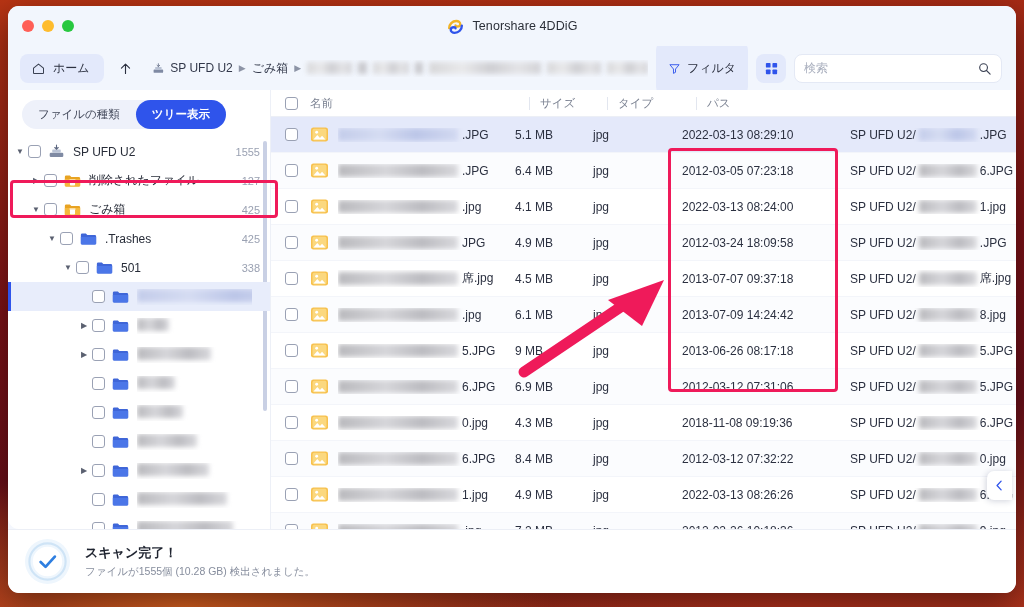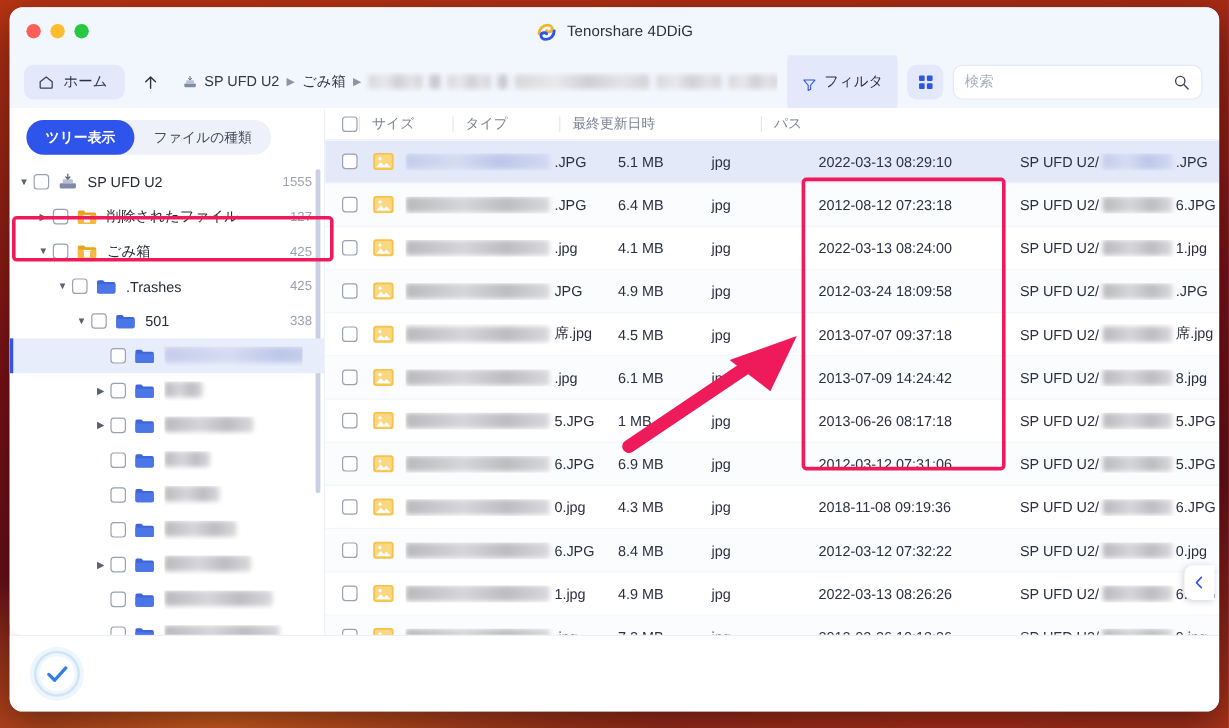--- a/index.html
+++ b/index.html
@@ -73,21 +73,21 @@
     border-radius: 2px; display: inline-block;
     filter: blur(2.4px); height: 12px;
   }
   .blur.dark {
     background: linear-gradient(90deg,#b9b9bd,#d6d6da 40%,#bcbcc1 70%,#d9d9dd);
   }
   .blur.sel {
     background: linear-gradient(90deg,#c3ccea,#d5dcf2 35%,#bcc6e8 65%,#d2d9f1);
   }
   .filter-btn {
-    display: flex; align-items: flex-end; gap: 6px;
+    display: flex; align-items: center; gap: 6px;
     background: #e3e9fb; border-radius: 8px; padding: 18px 12px; cursor: pointer;
   }
   .filter-btn span { font-size: 12px; color: #2c3140; }
   .grid-btn {
     width: 30px; height: 29px; border-radius: 8px; background: #e3e9fb;
     display: flex; align-items: center; justify-content: center; cursor: pointer;
   }
   .search-box {
     width: 208px; height: 29px; background: #fff; border-radius: 8px;
     display: flex; align-items: center; padding: 0 9px; gap: 6px;
@@ -295,22 +295,22 @@
         <path d="M15.2 15.2L21 21" stroke="#3b4254" stroke-width="1.8" stroke-linecap="round"></path>
       </svg>
     </div>
   </div>
 
   <div class="body-area">
 
     <div class="sidebar">
       <div class="seg-wrap">
         <div class="segmented">
+          <div class="seg">ファイルの種類</div>
           <div class="seg active">ツリー表示</div>
-          <div class="seg">ファイルの種類</div>
         </div>
       </div>
 
       <div class="tree" id="tree-container">
         <div class="side-scroll"></div>
       <div class="tnode" style="padding-left: 4px;">
             <div class="arrow">▼</div>
             <div class="cbox"></div>
             <svg class="ficon" viewBox="0 0 20 17">
               <rect x="2" y="10" width="16" height="5" rx="1.4" fill="#7f8aa3"></rect>
@@ -453,23 +453,23 @@
             </svg>
             <div class="tlabel"><span class="blur dark" style="width: 96px; height: 13px;"></span></div>
             <div class="tcount"></div>
           </div>
         </div>
     </div>
 
     <div class="filelist">
       <div class="fl-head">
         <div class="cbox"></div>
+        <div class="col c-name">名前</div>
         <div class="col c-size sep">サイズ</div>
         <div class="col c-type sep">タイプ</div>
-        <div class="col c-date sep">最終更新日時</div>
         <div class="col c-path sep">パス</div>
       </div>
 
       <div class="fl-rows" id="rows-container">
           <div class="frow selected">
             <div class="cbox"></div>
             <svg class="imgicon" viewBox="0 0 20 18">
               <rect x="1" y="1.5" width="18" height="15" rx="2.6" fill="#f7c14e"></rect>
               <rect x="2.6" y="3" width="14.8" height="12" rx="1.8" fill="#fbd87f"></rect>
               <circle cx="7" cy="6.6" r="1.5" fill="#fff"></circle>
@@ -495,21 +495,21 @@
               <rect x="2.6" y="3" width="14.8" height="12" rx="1.8" fill="#fbd87f"></rect>
               <circle cx="7" cy="6.6" r="1.5" fill="#fff"></circle>
               <path d="M3.6 14.2l4.1-4.6 2.8 3 2.2-2.2 3.6 3.8z" fill="#fff"></path>
             </svg>
             <div class="fname c-name" style="flex: 0 0 177px; width: 177px;">
               <span class="blur dark" style="width: 120px; height: 13px; margin-right: 4px;"></span>
               <span class="ext">.JPG</span>
             </div>
             <div class="cellv c-size">6.4 MB</div>
             <div class="cellv c-type">jpg</div>
-            <div class="cellv c-date">2012-08-12 07:23:18</div>
+            <div class="cellv c-date">2012-03-05 07:23:18</div>
             <div class="pathcell c-path">
               <span>SP UFD U2/</span>
               <span class="blur dark" style="width: 58px; height: 13px; margin: 0px 3px;"></span>
               <span>6.JPG</span>
             </div>
           </div>
           <div class="frow">
             <div class="cbox"></div>
             <svg class="imgicon" viewBox="0 0 20 18">
               <rect x="1" y="1.5" width="18" height="15" rx="2.6" fill="#f7c14e"></rect>
@@ -598,21 +598,21 @@
             <svg class="imgicon" viewBox="0 0 20 18">
               <rect x="1" y="1.5" width="18" height="15" rx="2.6" fill="#f7c14e"></rect>
               <rect x="2.6" y="3" width="14.8" height="12" rx="1.8" fill="#fbd87f"></rect>
               <circle cx="7" cy="6.6" r="1.5" fill="#fff"></circle>
               <path d="M3.6 14.2l4.1-4.6 2.8 3 2.2-2.2 3.6 3.8z" fill="#fff"></path>
             </svg>
             <div class="fname c-name" style="flex: 0 0 177px; width: 177px;">
               <span class="blur dark" style="width: 120px; height: 13px; margin-right: 4px;"></span>
               <span class="ext">5.JPG</span>
             </div>
-            <div class="cellv c-size">1 MB</div>
+            <div class="cellv c-size">9 MB</div>
             <div class="cellv c-type">jpg</div>
             <div class="cellv c-date">2013-06-26 08:17:18</div>
             <div class="pathcell c-path">
               <span>SP UFD U2/</span>
               <span class="blur dark" style="width: 58px; height: 13px; margin: 0px 3px;"></span>
               <span>5.JPG</span>
             </div>
           </div>
           <div class="frow odd">
             <div class="cbox"></div>
@@ -731,20 +731,24 @@
     </div>
   </div>
 
   <div class="statusbar">
     <svg class="scan-circle" viewBox="0 0 48 48">
       <circle cx="24" cy="24" r="23" fill="#eef6fd"></circle>
       <circle cx="24" cy="24" r="18.5" fill="none" stroke="#cfe4f6" stroke-width="2.2"></circle>
       <circle cx="24" cy="24" r="15" fill="#fff"></circle>
       <path d="M17 24.5l5 5 9.5-10.5" fill="none" stroke="#2f7fe0" stroke-width="2.8" stroke-linecap="round" stroke-linejoin="round"></path>
     </svg>
+    <div class="scan-text">
+      <div class="t1">スキャン完了！</div>
+      <div class="t2">ファイルが1555個 (10.28 GB) 検出されました。</div>
+    </div>
   </div>
 </div>
 
 <div class="anno-box" id="anno-sidebar"></div>
 <div class="anno-box" id="anno-dates"></div>
 <svg id="anno-arrow" viewBox="0 0 160 104">
   <path d="M8 96 L118 22" stroke="#ef1a5a" stroke-width="11" stroke-linecap="round"></path>
   <path d="M148 4 L92 24 L126 50 Z" fill="#ef1a5a"></path>
 </svg>
 

